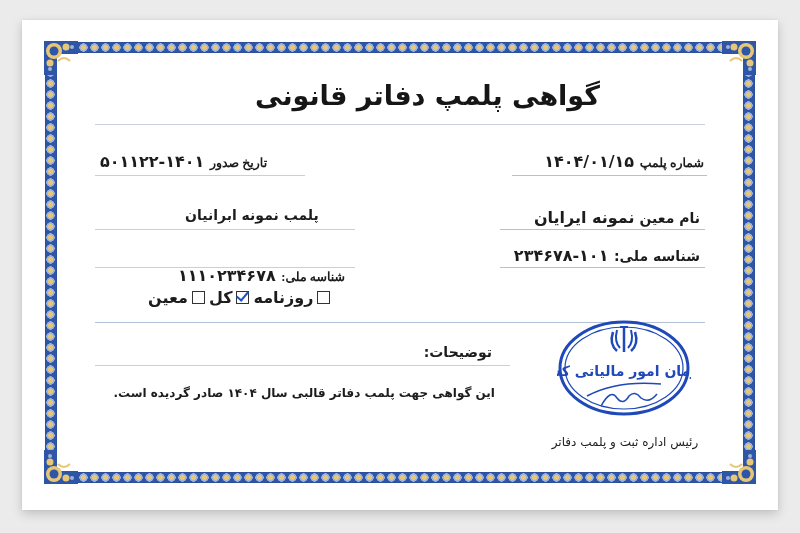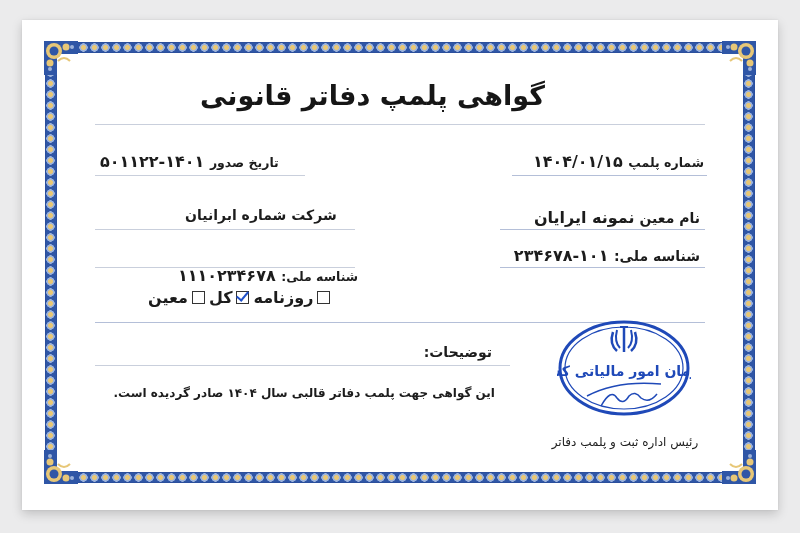--- a/index.html
+++ b/index.html
@@ -42,24 +42,24 @@
       position: absolute; height: 0;
       border-top: 1.5px solid #c9cfdc;
     }
     .rule.blue { border-top-color: #b4bfd8; }
 
     .txt {
       position: absolute; color: #1c1c1c; white-space: nowrap;
       direction: rtl; font-weight: bold;
     }
     .title {
-      left: 200px; width: 400px; top: 80px; text-align: left;
+      left: 200px; width: 400px; top: 80px; text-align: right;
       font-size: 27px; font-weight: bold; color: #161616;
     }
-    .small { font-size: 12.5px; }
+    .small { font-size: 12.5px; font-family: Liberation Serif, serif; }
     .med   { font-size: 14px; }
     .big   { font-size: 16px; }
 
     .checkrow {
       position: absolute; left: 148px; top: 288px; direction: rtl;
       display: flex; align-items: center; gap: 4px;
       font-size: 16px; font-weight: bold; color: #1c1c1c;
     }
     .cb {
       width: 11px; height: 11px; border: 1.3px solid #333;
@@ -145,21 +145,21 @@
   <span>۱۴۰۱-۵۰۱۱۲۲</span>
 </div>
 <div class="rule" style="left:95px; top:175px; width:210px;"></div>
 
 <div class="txt med" style="right:100px; top:208px;">
   <span>نام معین</span>
   <span class="big">نمونه ایرایان</span>
 </div>
 <div class="rule blue" style="left:500px; top:229px; width:205px;"></div>
 
-<div class="txt med" style="left:185px; top:207px;">شرکت شماره ابرانیان</div>
+<div class="txt med" style="left:185px; top:207px;">پلمب نمونه ابرانیان</div>
 <div class="rule" style="left:95px; top:229px; width:260px;"></div>
 
 <div class="txt big" style="right:100px; top:246px;text-align:right;">
   <span class="med">شناسه ملی:</span>
   <span>۱۰۱-۲۳۴۶۷۸</span>
 </div>
 <div class="rule blue" style="left:500px; top:267px; width:205px;"></div>
 
 <div class="txt big" style="left:178px; top:245px;margin-top:21px;">
   <span class="small">شناسه ملی:</span>

